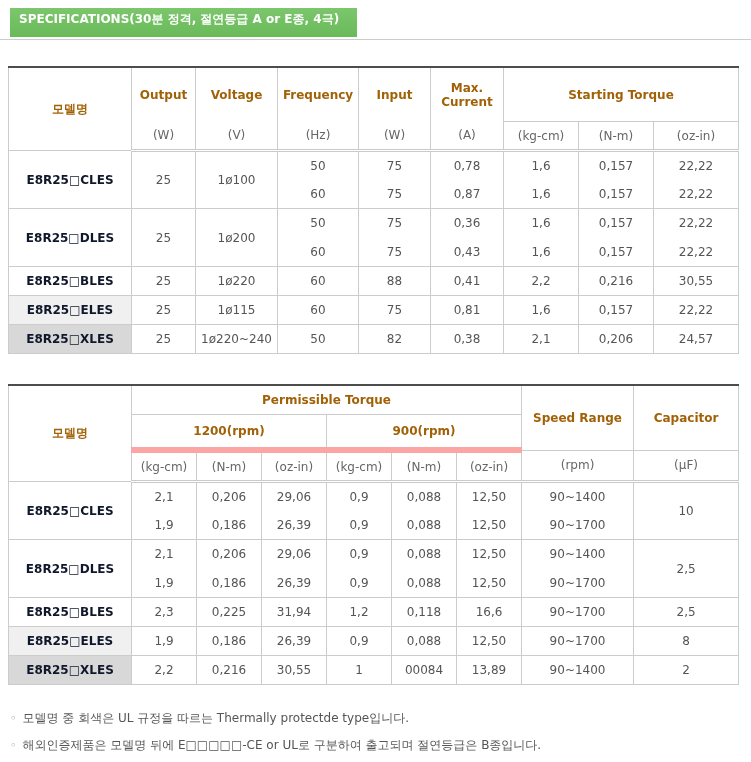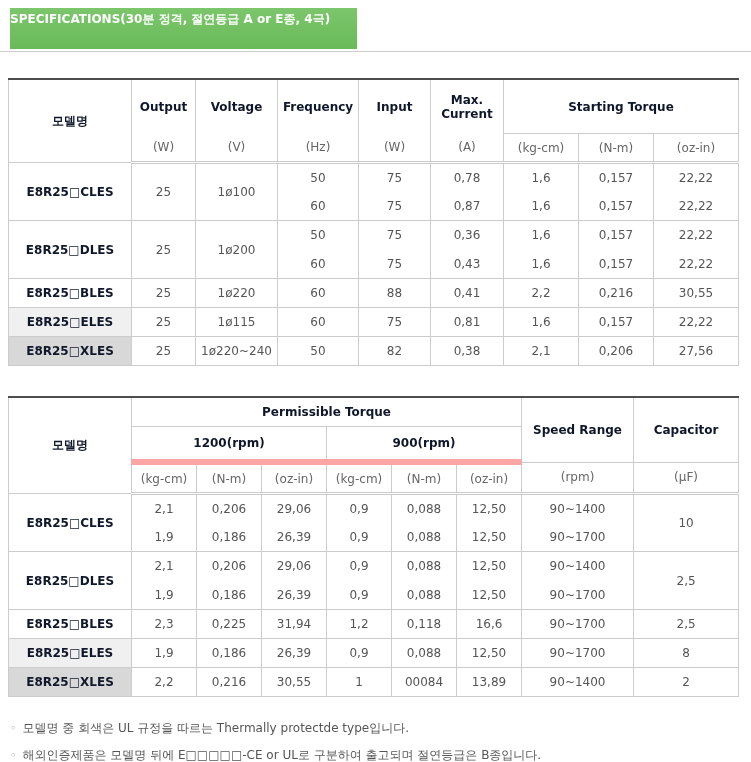--- a/index.html
+++ b/index.html
@@ -5,26 +5,26 @@
   html,body{margin:0;padding:0;background:#fff;}
   body{
     width:751px;height:762px;overflow:hidden;
     font-family:"DejaVu Sans","Liberation Sans",sans-serif;
     color:#555;
     -webkit-font-smoothing:antialiased;
   }
   
   .banner{
     margin:8px 0 0 10px;
-    width:347px;height:41px;
+    width:347px;height:29px;
     background:linear-gradient(#7cc66c,#69ba59);
     color:#fff;
     font-size:12px;font-weight:bold;
     line-height:23px;
-    padding-left:0;
+    padding-left:9px;
     box-sizing:border-box;
     letter-spacing:0;
   }
   .top-rule{
     margin-top:2px;
     border-top:1px solid #ccc;
     height:0;width:751px;
   }
   
   table.spec{
@@ -41,40 +41,40 @@
     empty-cells:show;
   }
   table.spec th, table.spec td{
     border-left:1px solid #ccc;
     border-right:1px solid #ccc;
     text-align:center;
     vertical-align:middle;
     padding:0 2px;
     overflow:hidden;
   }
-  table.spec th{font-weight:bold;color:#0f172a;}
+  table.spec th{font-weight:bold;color:#a16207;}
   table.spec th.unit{font-weight:normal;color:#666;}
   thead tr.r1 th{height:53px;}
   thead tr.r1 th.no-bottom{border-bottom:none;}
   thead tr.r1 th.line-below{border-bottom:1px solid #ccc;}
   thead tr.units th{height:27px;border-top:none;}
   thead tr.last-head th{border-bottom:3px double #c9c9c9;}
   #table2 thead tr.r1 th{height:28px;}
   #table2 thead tr.r2 th{height:32px;border-bottom:6px solid #fca5a5;}
   #table2 thead tr.units th{height:27px;}
   tbody tr{height:29px;}
   tbody td{background:#fff;color:#555;}
   tbody tr.group-start td{border-top:1px solid #ccc;}
   tbody tr.subrow td{border-top:none;}
   td.model-cell{font-weight:bold;color:#0f172a;}
   td.hl-gray{background:#f0f0f0;}
   td.hl-darkgray{background:#d8d8d8;}
   
   .notes{margin:20px 0 0 10px;font-size:12px;color:#555;}
-  .note{height:27px;line-height:22px;white-space:nowrap;}
+  .note{height:27px;line-height:27px;white-space:nowrap;}
   .note .bullet{color:#999;margin-right:6px;font-size:11px;}
 </style>
 </head>
 <body>
 
 <div class="banner">
   <span>SPECIFICATIONS(30분 정격, 절연등급 A or E종, 4극)</span>
 </div>
 <div class="top-rule"></div>
 
@@ -174,21 +174,21 @@
       </tr>
       <tr class="group-start">
         <td class="model-cell hl-darkgray">E8R25□XLES</td>
         <td>25</td>
         <td>1ø220~240</td>
         <td>50</td>
         <td>82</td>
         <td>0,38</td>
         <td>2,1</td>
         <td>0,206</td>
-        <td>27,56</td>
+        <td>24,57</td>
       </tr>
     </tbody>
 </table>
 
 <table class="spec" id="table2" style="margin-top:30px">
   <colgroup>
     <col style="width:123px">
       <col style="width:65px">
       <col style="width:65px">
     <col style="width:65px">

